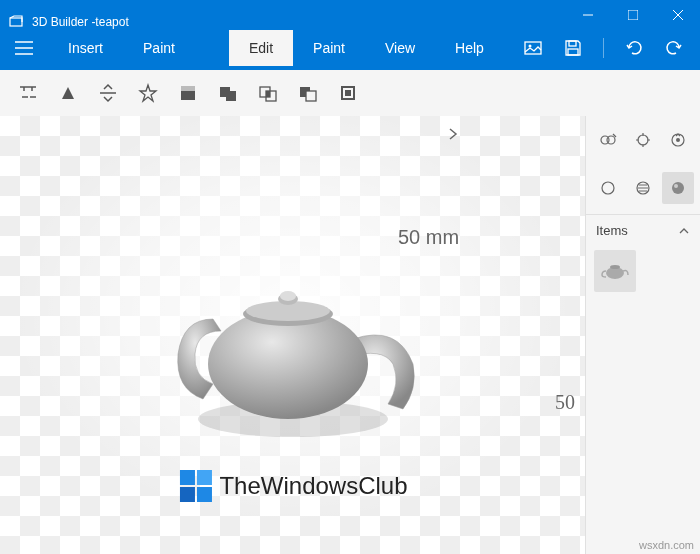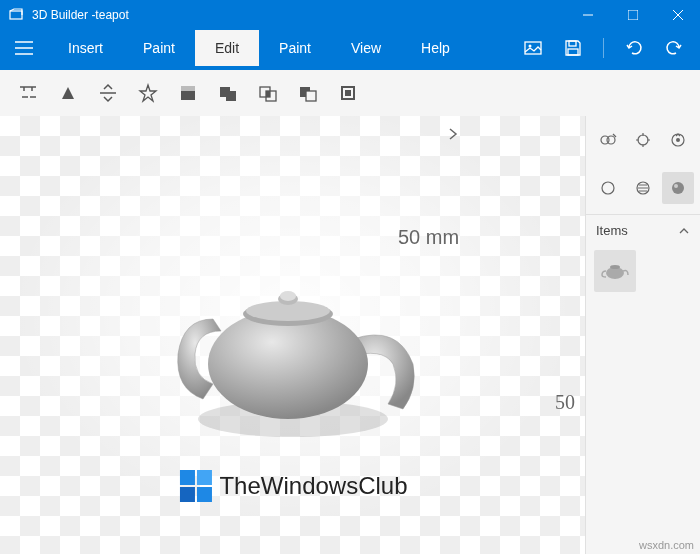--- a/index.html
+++ b/index.html
@@ -1,29 +1,29 @@
 <!DOCTYPE html>
 <html><head>
   <meta charset="utf-8">
   <style>
     * { margin: 0; padding: 0; box-sizing: border-box; font-family: 'Segoe UI', sans-serif; }
     body { width: 700px; height: 554px; overflow: hidden; background: #fff; position: relative; }
     
-    .titlebar { height: 30px; background: #0078d7; display: flex; align-items: center; justify-content: space-between; color: #fff; font-size: 12px; }
+    .titlebar { height: 30px; background: #0078d7; display: flex; align-items: flex-end; justify-content: space-between; color: #fff; font-size: 12px; }
     .titlebar-left { display: flex; align-items: center; padding-left: 8px; gap: 8px; }
     .app-icon { width: 16px; height: 16px; display: flex; align-items: center; justify-content: center; }
     .win-controls { display: flex; }
     .win-btn { width: 45px; height: 30px; display: flex; align-items: center; justify-content: center; color: #fff; }
     .win-btn svg { width: 10px; height: 10px; }
     
     .menubar { height: 40px; background: #0078d7; display: flex; align-items: stretch; justify-content: space-between; padding: 0 8px 4px 0; }
     .menu-left { display: flex; align-items: stretch; }
     .hamburger { width: 48px; display: flex; align-items: center; justify-content: center; color: #fff; }
     .menu-item { padding: 0 20px; display: flex; align-items: center; color: #fff; font-size: 14px; cursor: pointer; }
-    .menu-item.active { background: #f5f5f5; color: #333; }
+    .menu-item.active { background: #f5f5f5; color: #333; margin-left: 34px; }
     .menu-right { display: flex; align-items: center; gap: 4px; }
     .menu-icon-btn { width: 36px; height: 36px; display: flex; align-items: center; justify-content: center; color: #fff; }
     .divider { width: 1px; height: 20px; background: rgba(255,255,255,0.4); margin: 0 8px; }
     
     .toolbar { height: 46px; background: #f5f5f5; display: flex; align-items: center; padding: 0 12px; gap: 8px; }
     .tool-btn { width: 32px; height: 32px; display: flex; align-items: center; justify-content: center; color: #555; }
     
     .main { display: flex; height: calc(100% - 116px); }
     .viewport { flex: 1; position: relative; background-image: 
       linear-gradient(45deg, #eee 25%, transparent 25%), 

